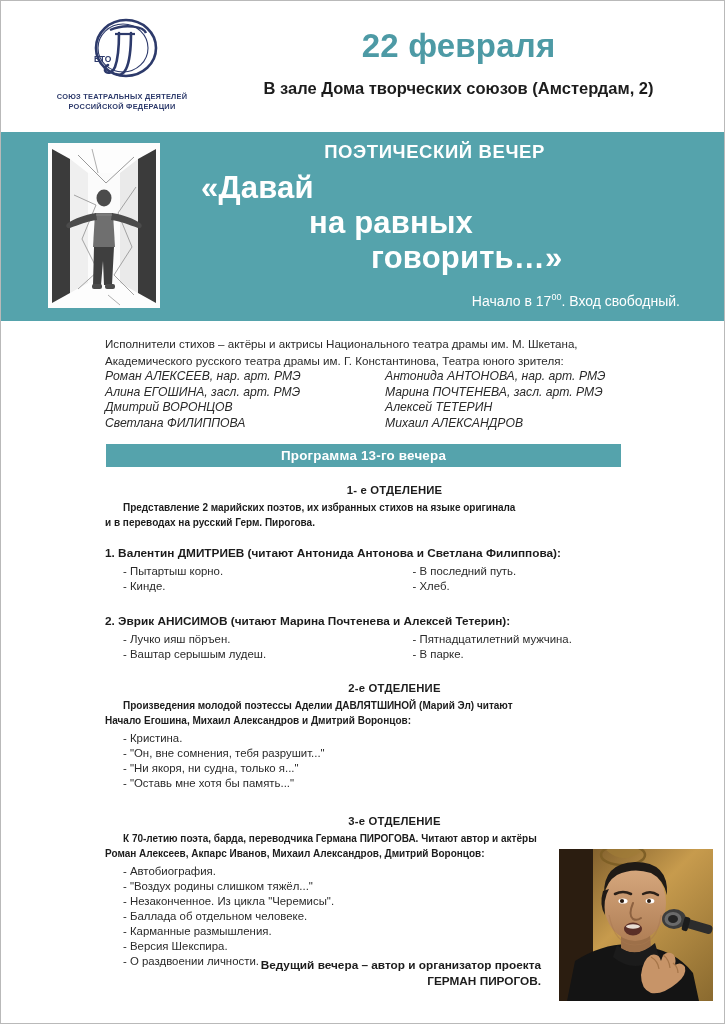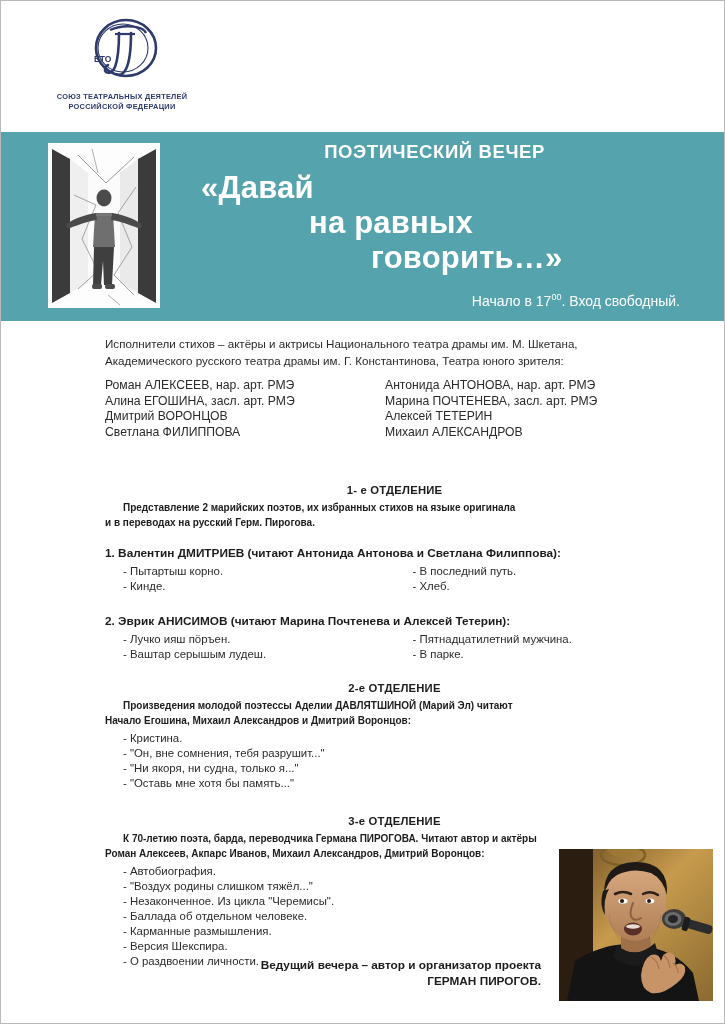--- a/index.html
+++ b/index.html
@@ -130,22 +130,22 @@
     left: 104px;
     right: 52px;
     top: 335px;
   }
   .perf-intro {
     font-size: 11.6px;
     line-height: 16.5px;
     color: #2a2a2a;
   }
   .perf-cols {
-    margin-top: 9px;
     display: flex;
+    font-style: italic;
   }
   .perf-col {
     flex: 0 0 auto;
   }
   .perf-col.left { width: 280px; }
   .perf-col.right { width: 280px; }
   .perf-name {
     font-size: 12.2px;
     line-height: 15.5px;
     color: #2a2a2a;
@@ -250,20 +250,24 @@
         <path d="M36 13 C 52 6, 70 10, 72 16" fill="none" stroke="#2d3a6b" stroke-width="2.4"></path>
         <path d="M45 16 C 45 30, 44 42, 41 50 C 39 55, 35 57, 32 55 C 30 53, 31 49, 34 48" fill="none" stroke="#2d3a6b" stroke-width="2.6" stroke-linecap="round"></path>
         <path d="M57 16 C 57 31, 56 44, 52 52 C 50 57, 45 59, 42 57" fill="none" stroke="#2d3a6b" stroke-width="2.6" stroke-linecap="round"></path>
         <path d="M41 17 L 61 17" stroke="#2d3a6b" stroke-width="2.2"></path>
         <text x="20" y="45" font-family="'Liberation Sans', sans-serif" font-size="8.5" font-weight="bold" fill="#2d3a6b">ВТО</text>
       </svg>
       <div class="logo-caption">СОЮЗ ТЕАТРАЛЬНЫХ ДЕЯТЕЛЕЙ</div>
       <div class="logo-caption">РОССИЙСКОЙ ФЕДЕРАЦИИ</div>
     </div>
 
+    <div class="header-right">
+      <div class="date-line">22 февраля</div>
+      <div class="venue-line">В зале Дома творческих союзов (Амстердам, 2)</div>
+    </div>
   </div>
 
   <div class="teal-banner">
 
     <div class="banner-art">
       <svg width="112" height="165" viewBox="0 0 112 165">
         <rect x="0" y="0" width="112" height="165" fill="#fdfdfd"></rect>
 
         <path d="M4 6 L22 16 L22 150 L4 160 Z" fill="#3b3b3b"></path>
 
@@ -314,20 +318,21 @@
       </div>
       <div class="perf-col right">
         <div class="perf-name">Антонида АНТОНОВА, нар. арт. РМЭ</div>
         <div class="perf-name">Марина ПОЧТЕНЕВА, засл. арт. РМЭ</div>
         <div class="perf-name">Алексей ТЕТЕРИН</div>
         <div class="perf-name">Михаил АЛЕКСАНДРОВ</div>
       </div>
     </div>
   </div>
 
+  <div class="program-bar">Программа 13-го вечера</div>
 
   <div class="content">
 
     <div class="section-head">1- е ОТДЕЛЕНИЕ</div>
     <div class="section-desc">
       <span class="indent">Представление 2 марийских поэтов, их избранных стихов на языке оригинала</span><br>
       <span>и в переводах на русский Герм. Пирогова.</span>
     </div>
 
     <div class="gap-16"></div>

